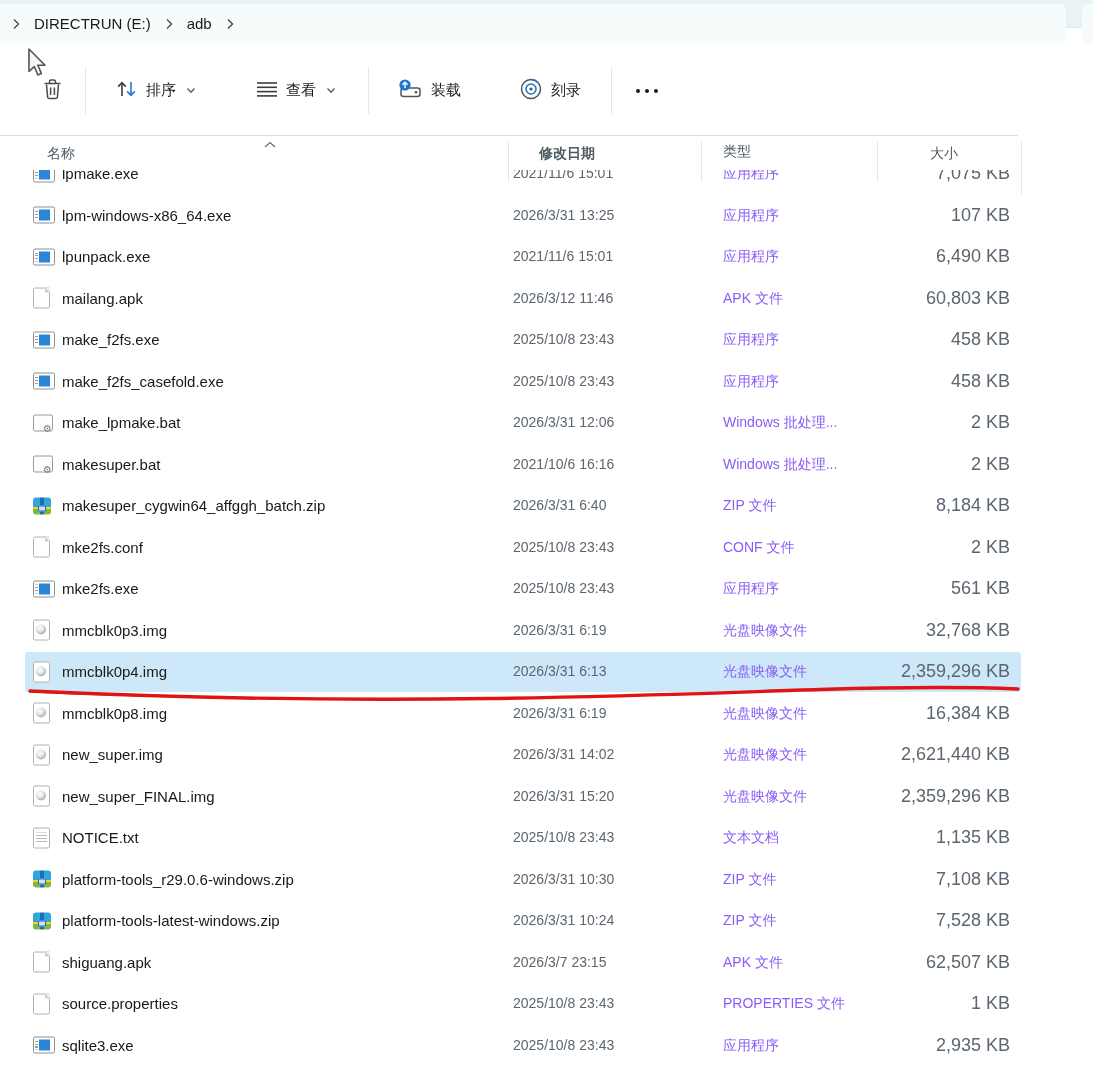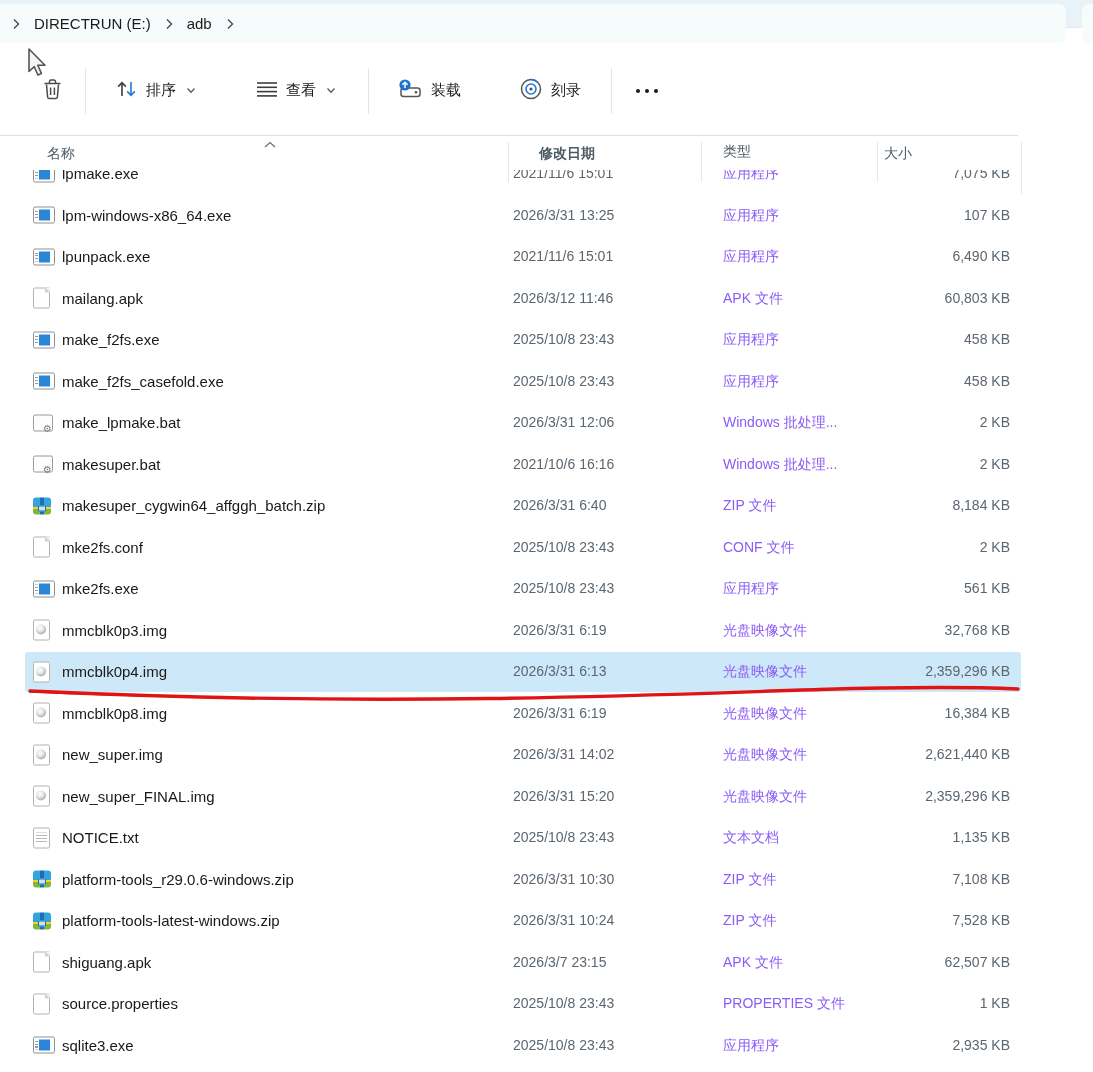--- a/index.html
+++ b/index.html
@@ -41,38 +41,38 @@
   .dots{display:inline-flex;gap:5px;align-items:center;padding:0 6px;}
   .dots i{width:4px;height:4px;border-radius:50%;background:#1b1b1b;}
   
   .colheaders{
     position:absolute;left:0;top:136px;width:1093px;height:34px;background:#fff;
     font-size:14px;color:#4c5a64;padding-left:12px;
   }
   .colheaders .hname{position:absolute;left:47px;top:9px;}
   .colheaders .hdate{position:absolute;left:539px;top:9px;font-weight:bold;}
   .colheaders .htype{position:absolute;left:723px;top:7px;}
-  .colheaders .hsize{position:absolute;left:884px;top:9px;text-align:right;}
+  .colheaders .hsize{position:absolute;left:930px;top:9px;text-align:right;}
   .sortcaret{position:absolute;left:263px;top:0px;}
   .hsep{position:absolute;top:6px;width:1px;height:40px;background:#e4e7e9;}
   .hsep.s1{left:508px;}.hsep.s2{left:701px;}.hsep.s3{left:877px;}.hsep.s4{left:1021px;height:52px;}
   
   .filelist{
     position:absolute;left:0;top:170px;width:1093px;height:902px;overflow:hidden;
   }
   .row{position:relative;height:41.5px;width:1093px;}
   .row.clipped{margin-top:-17px;}
   .row-bg{display:none;position:absolute;left:25px;top:1px;bottom:1px;width:996px;
     background:#cde8f8;border-radius:3px;}
   .row.selected .row-bg{display:block;}
   .cell{position:absolute;top:0;line-height:41.5px;white-space:nowrap;}
   .cell.name{left:62px;font-size:15px;color:#191919;}
   .cell.date{left:513px;font-size:14px;color:#5b6670;}
   .cell.type{left:723px;font-size:14px;color:#8b5cf6;max-width:150px;overflow:hidden;}
-  .cell.size{left:877px;width:133px;text-align:right;font-size:14px;color:#5b6670;}
+  .cell.size{left:877px;width:133px;text-align:right;font-size:18px;color:#5b6670;}
   .icon-slot{position:absolute;left:33px;top:50%;transform:translateY(-50%);display:block;}
   
   .ic-exe{width:20px;height:15px;border:1px solid #909090;border-radius:2px;background:#fff;position:relative;}
   .ic-exe::before{content:"";position:absolute;left:5px;top:2px;right:4px;bottom:2px;background:#2c86d8;}
   .ic-exe::after{content:"";position:absolute;left:1px;top:3px;width:3px;bottom:3px;
     background:repeating-linear-gradient(#9a9a9a 0 1px,transparent 1px 3px);}
   .ic-bat{width:18px;height:15px;border:1px solid #9a9a9a;border-radius:2px;background:#fdfdfd;position:relative;}
   .ic-bat::before{content:"⚙";position:absolute;right:0px;bottom:-3px;font-size:10px;color:#7d7d7d;line-height:10px;}
   .ic-zip{width:18px;height:17px;border-radius:3px;position:relative;overflow:hidden;
     background:linear-gradient(180deg,#31a5dc 0 54%,#ffd21e 54% 66%,#7cb93e 66% 100%);}

